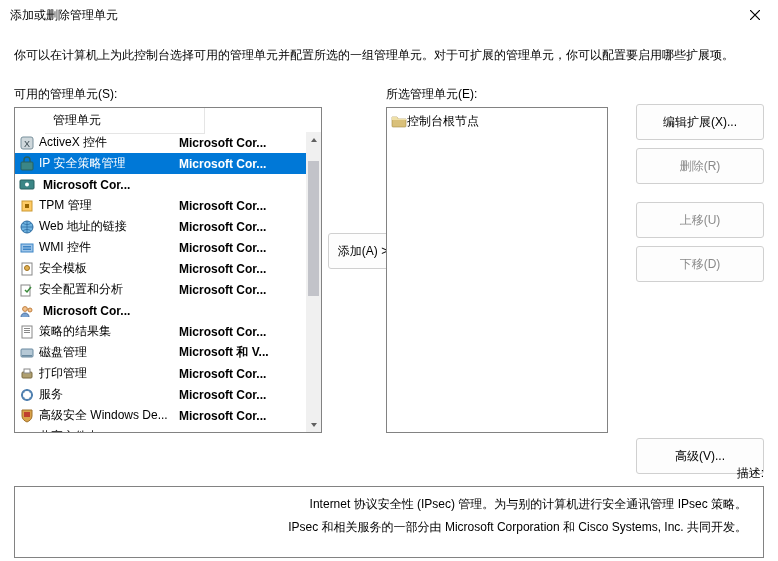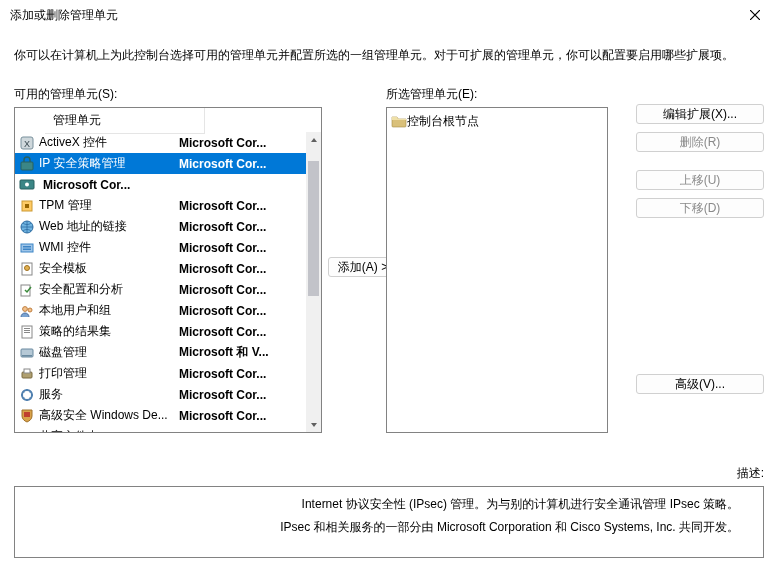--- a/index.html
+++ b/index.html
@@ -101,34 +101,34 @@
   }
   .vscroll .arrow svg { width: 8px; height: 8px; fill: #606060; }
   .vscroll .track { flex: 1; position: relative; }
   .vscroll .thumb {
     position: absolute;
     left: 2px; right: 2px;
     background: #c2c3c9;
   }
   .middle-col {
     position: absolute;
-    left: 312px; top: 18px;
+    left: 312px; top: 2px;
     width: 74px;
     height: 326px;
     display: flex; align-items: center; justify-content: center;
   }
   .btn {
     background: #fdfdfd;
     border: 1px solid #d0d0d0;
     border-radius: 3px;
     font-family: inherit;
     font-size: 12px;
     text-align: center;
     cursor: pointer;
-    height: 20px;
+    height: 36px;
     display: flex; align-items: center; justify-content: center;
     padding: 0 6px;
     color: #000;
   }
   .btn:disabled { color: #8a8a8a; cursor: default; }
   .add-btn { width: 70px; }
   .selected-col {
     position: absolute;
     left: 372px; top: 0;
     width: 222px;
@@ -157,21 +157,21 @@
     position: absolute;
     left: 14px; right: 14px;
     bottom: 0;
     height: 96px;
     text-align: right;
   }
   .desc-box {
     border: 1px solid #828282;
     background: #fff;
     height: 72px;
-    padding: 6px 24px;
+    padding: 6px 16px;
     line-height: 1.9;
     overflow: hidden;
   }
   
   .icon svg { width: 16px; height: 16px; display: block; }
 </style>
 </head>
 <body>
 
 <div class="titlebar">
@@ -275,21 +275,20 @@
             <span class="vendor-cell">Microsoft Cor...</span>
           </div>
           <div class="row">
             <span class="icon">
               <svg viewBox="0 0 16 16">
                 <circle cx="6" cy="6" r="2.4" fill="#f4c28c" stroke="#c08040"></circle>
                 <circle cx="11" cy="7" r="2" fill="#f4c28c" stroke="#c08040"></circle>
                 <path d="M2 14c0-2.5 2-4 4-4s4 1.5 4 4" fill="#7aa3d1" stroke="#4a6fa1"></path>
               </svg>
             </span>
-            <span class="name-cell">本地用户和组</span>
             <span class="vendor-cell">Microsoft Cor...</span>
           </div>
           <div class="row">
             <span class="icon">
               <svg viewBox="0 0 16 16">
                 <rect x="3" y="2" width="10" height="12" fill="#fff" stroke="#888"></rect>
                 <rect x="5" y="4" width="6" height="1" fill="#888"></rect>
                 <rect x="5" y="6" width="6" height="1" fill="#888"></rect>
                 <rect x="5" y="8" width="6" height="1" fill="#888"></rect>
               </svg>

